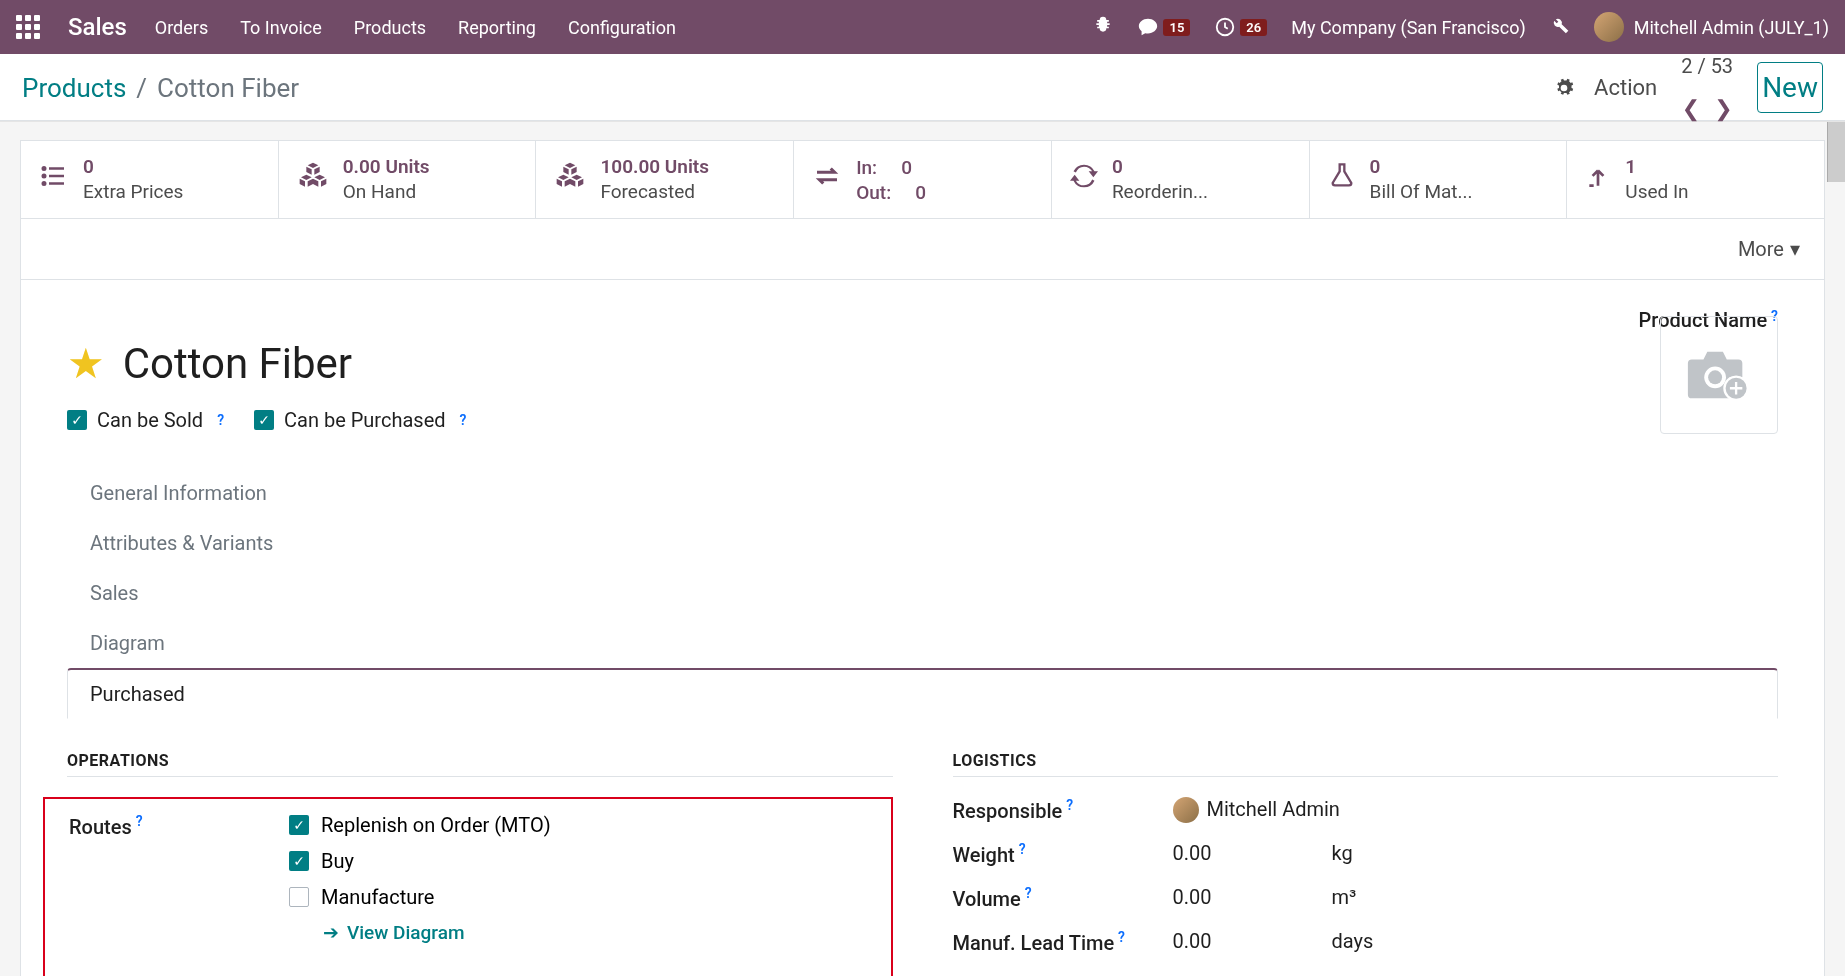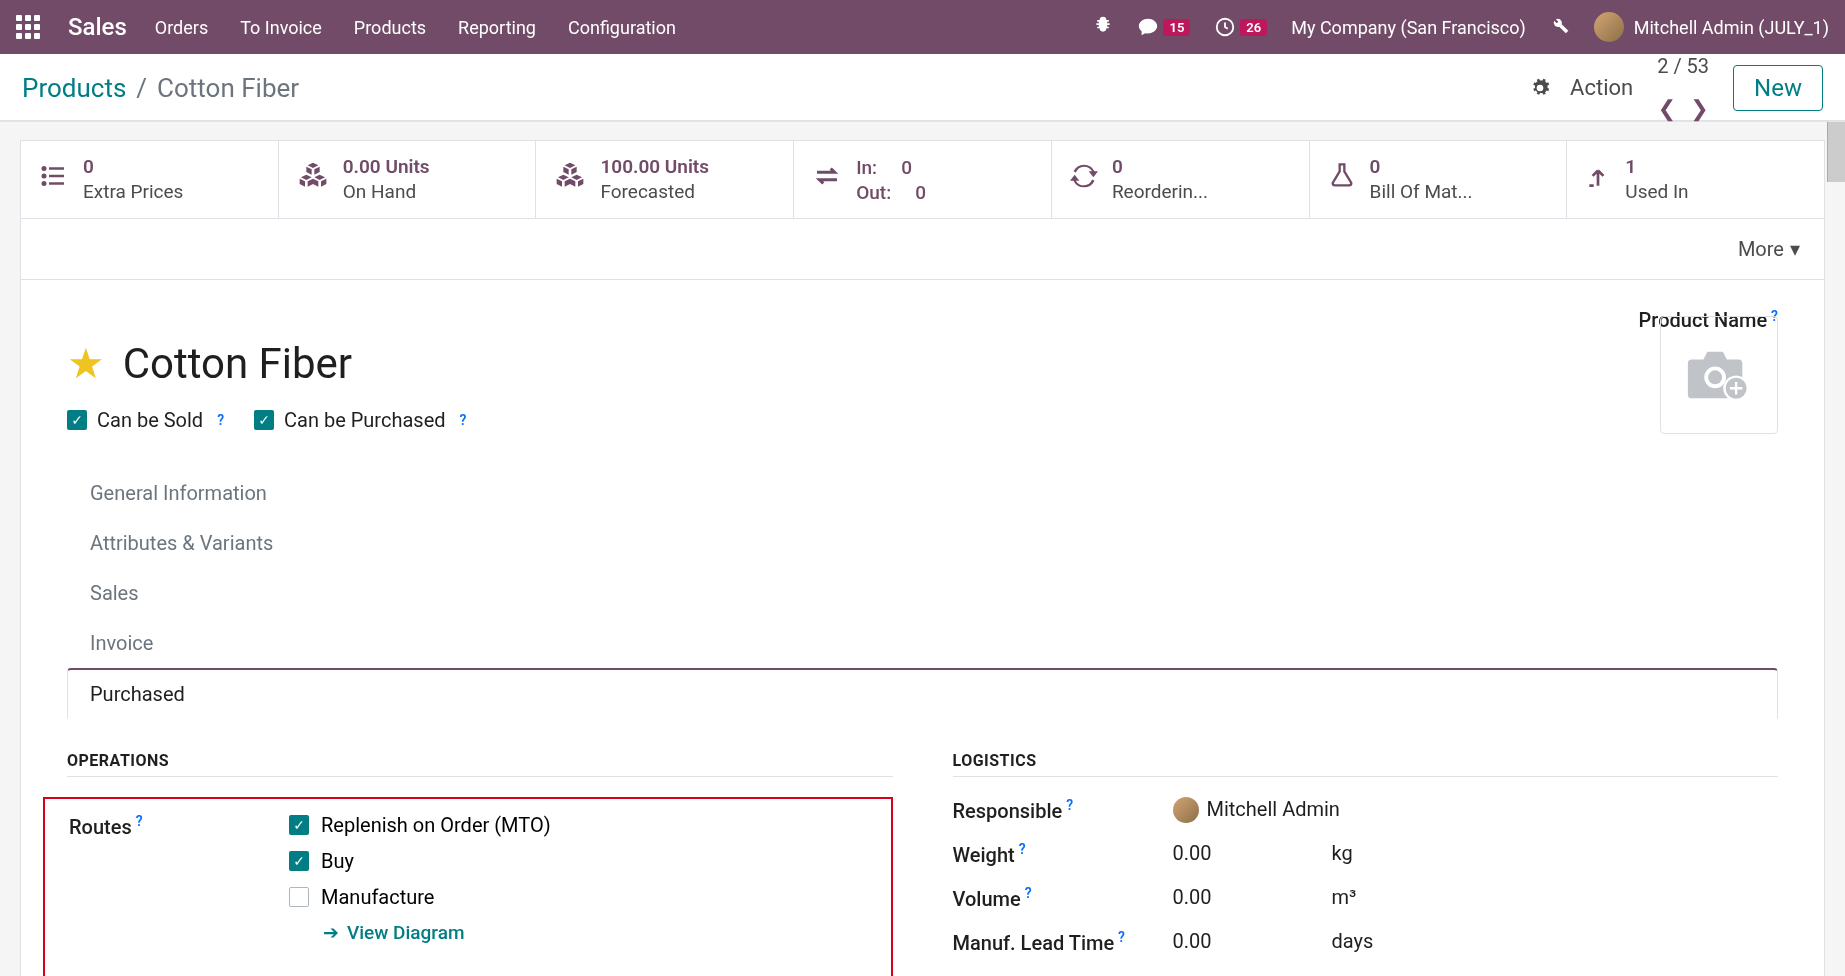--- a/index.html
+++ b/index.html
@@ -7,35 +7,35 @@
 
 .topbar { background: #714B67; height: 54px; display: flex; align-items: center; padding: 0 16px; color: #fff; }
 .topbar-left { display: flex; align-items: center; gap: 28px; }
 .apps-icon { display: grid; grid-template-columns: repeat(3, 6px); grid-template-rows: repeat(3, 6px); gap: 3px; }
 .apps-icon span { background: #fff; border-radius: 1px; }
 .topbar-title { font-size: 24px; font-weight: 500; }
 .nav-menu { display: flex; gap: 32px; }
 .nav-item { font-size: 18px; cursor: pointer; }
 .topbar-right { margin-left: auto; display: flex; align-items: center; gap: 24px; font-size: 18px; }
 .topbar-icon { position: relative; display: flex; align-items: center; }
-.badge { background: #be185d; color: #fff; font-size: 13px; padding: 1px 6px; border-radius: 3px; margin-left: 4px; font-weight: 600; }
+.badge { background: #7f1d1d; color: #fff; font-size: 13px; padding: 1px 6px; border-radius: 3px; margin-left: 4px; font-weight: 600; }
 .avatar { width: 30px; height: 30px; border-radius: 50%; background: linear-gradient(135deg, #d4a574, #8b6f47); display: inline-block; }
 .avatar-sm { width: 26px; height: 26px; border-radius: 50%; background: linear-gradient(135deg, #d4a574, #8b6f47); display: inline-block; vertical-align: middle; margin-right: 8px; }
 
 .control-bar { background: #fff; height: 68px; display: flex; align-items: center; padding: 0 22px; border-bottom: 1px solid #e5e5e5; box-shadow: inset 0 -1px 0 #dee2e6; }
 .breadcrumb { display: flex; align-items: center; gap: 10px; font-size: 26px; }
 .breadcrumb-link { color: #017e84; cursor: pointer; }
 .breadcrumb-sep { color: #6c757d; }
 .breadcrumb-current { color: #6c757d; }
 .control-right { margin-left: auto; display: flex; align-items: center; gap: 24px; }
 .action-btn { display: flex; align-items: center; gap: 20px; font-size: 22px; color: #4c4c4c; cursor: pointer; }
 .pager { display: flex; align-items: center; gap: 18px; font-size: 20px; color: #4c4c4c; flex-direction: column; }
 .pager-arrows { display: flex; gap: 14px; }
 .pager-arrow { color: #714B67; cursor: pointer; font-size: 22px; }
-.new-btn { border: 1px solid #017e84; color: #017e84; background: #fff; padding: 8px 20px; font-size: 24px; cursor: pointer; border-radius: 4px; }
+.new-btn { border: 1px solid #017e84; color: #017e84; background: #fff; padding: 8px 4px; font-size: 28px; cursor: pointer; border-radius: 4px; }
 
 .content-wrap { padding: 0 20px; height: calc(976px - 122px); overflow-y: auto; }
 .sheet { background: #fff; border: 1px solid #dee2e6; margin-top: 18px; }
 
 .stat-buttons { display: flex; border-bottom: 1px solid #dee2e6; }
 .stat-btn { flex: 1; border-right: 1px solid #dee2e6; padding: 14px 18px; display: flex; align-items: center; gap: 14px; cursor: pointer; min-width: 0; }
 .stat-btn:last-child { border-right: none; }
 .stat-icon { color: #714B67; font-size: 30px; flex-shrink: 0; }
 .stat-text { display: flex; flex-direction: column; line-height: 1.3; min-width: 0; }
 .stat-value { color: #714B67; font-weight: 600; font-size: 19px; white-space: nowrap; overflow: hidden; text-overflow: ellipsis; }
@@ -286,21 +286,21 @@
         <span>Can be Purchased</span>
             <span class="help-q">?</span>
       </div>
     </div>
   </div>
 
   <div class="tabs">
     <div class="tab">General Information</div>
     <div class="tab">Attributes &amp; Variants</div>
     <div class="tab">Sales</div>
-    <div class="tab">Invoice</div>
+    <div class="tab">Diagram</div>
     <div class="tab active">Purchased</div>
   </div>
   <div class="tab-border"></div>
 
   <div class="tab-content">
     <div class="col">
       <div class="section-title">OPERATIONS</div>
       <div class="highlight-box">
         <div class="form-row">
           <div class="form-label"><span>Routes</span><span class="help-q">?</span></div>

